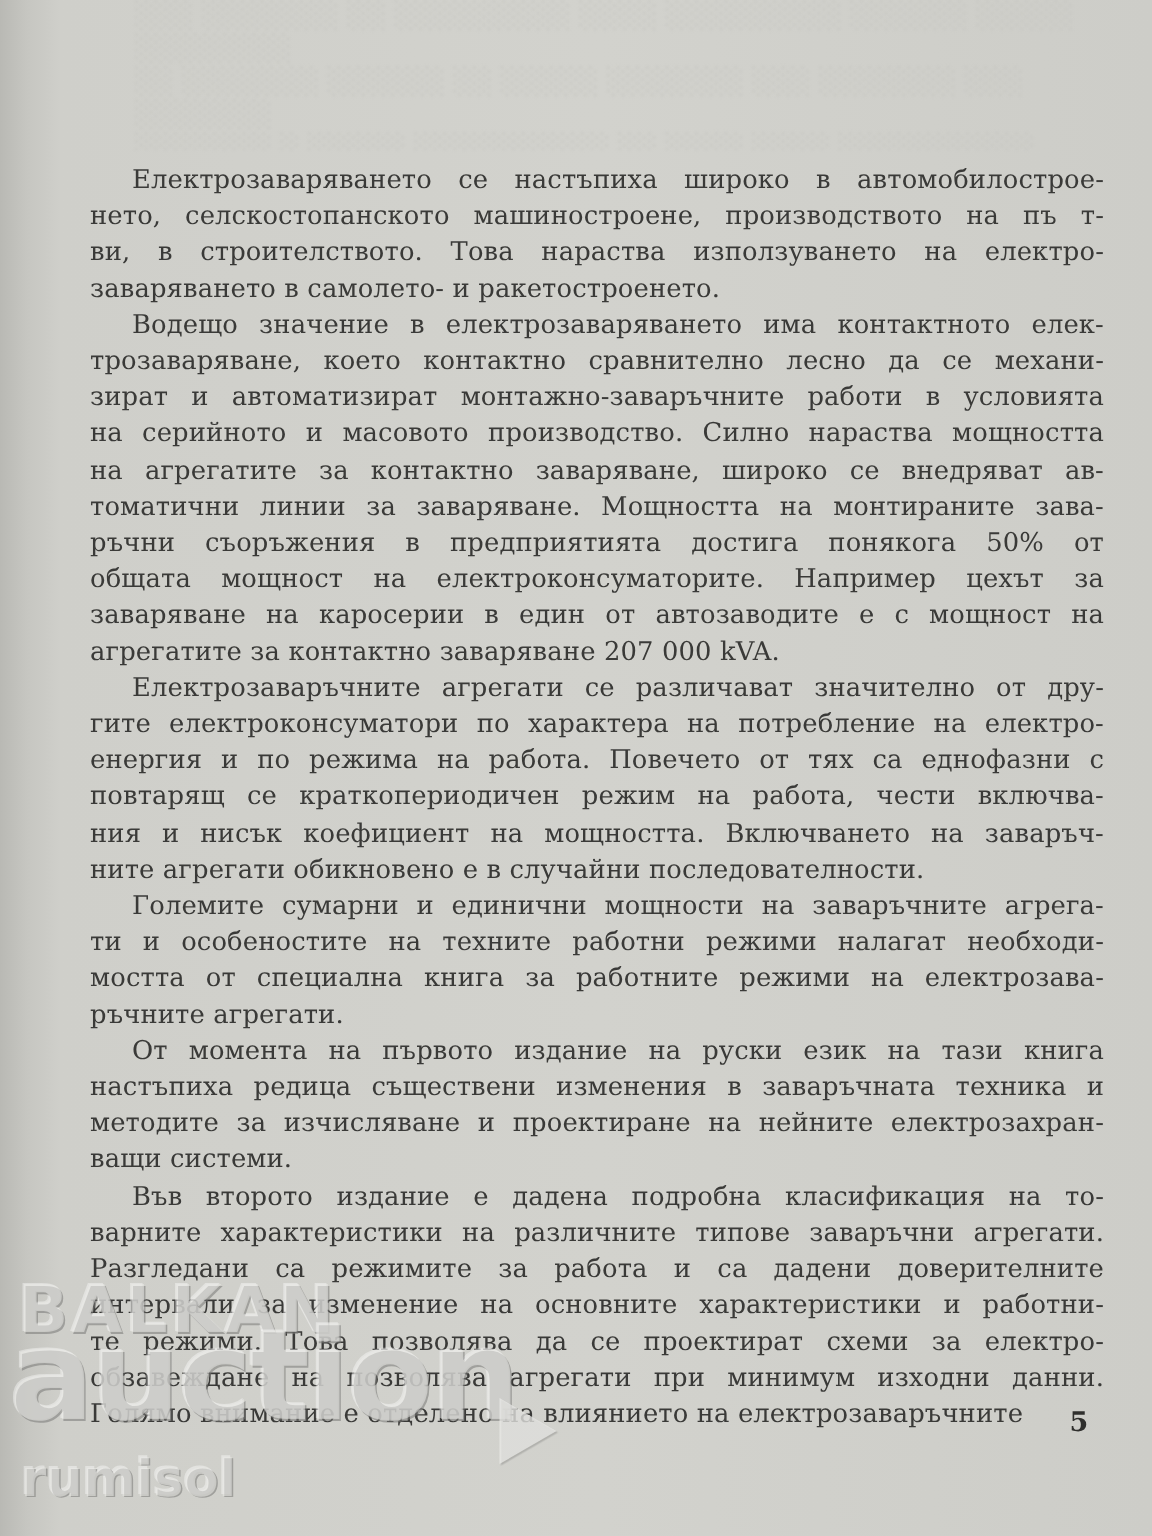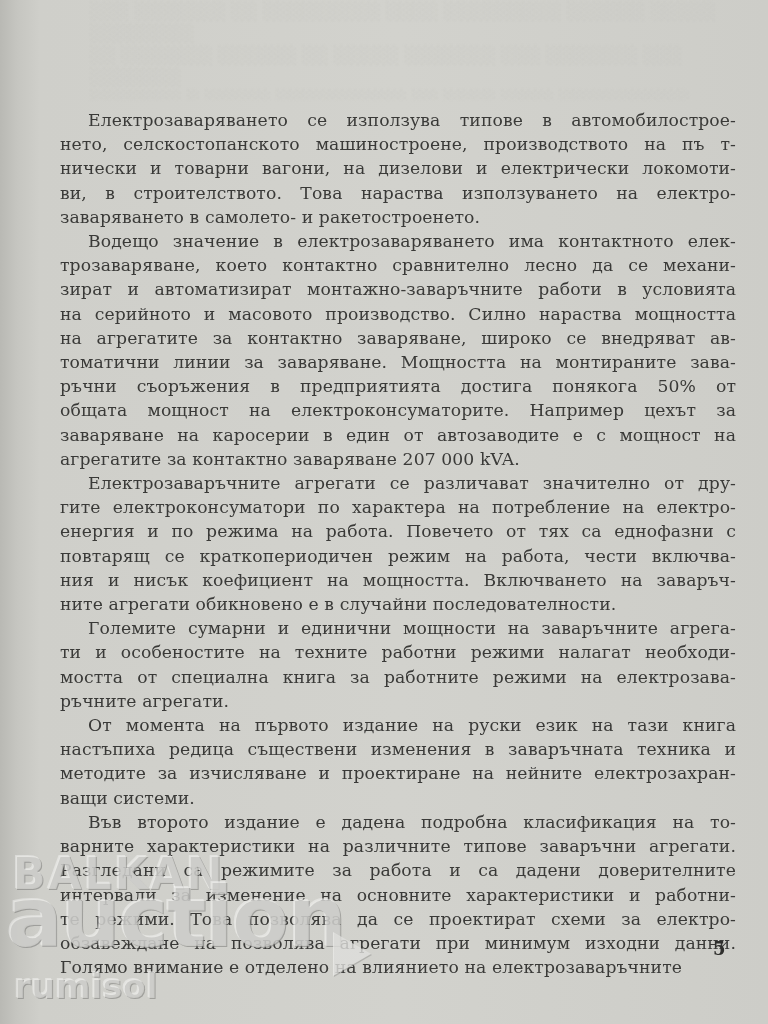--- a/index.html
+++ b/index.html
@@ -47,23 +47,22 @@
 <div class="bleed">
   ░░░ ░░░░░░░ ░░ ░░░░░░░░░ ░░░░ ░░░░░░░░░ ░░░░░░ ░░░░░ ░░░░░░░░<br>
   ░░ ░░░░░░░ ░░░░░░ ░░ ░░░░░ ░░░░░░░ ░░░ ░░░░░░░ ░░░ ░░░░░░░<br>
   ░░░░░░░ ░ ░░░░░ ░░░░░░░░░░ ░░ ░░░░ ░░░░ ░░░░░░░░░░ ░░░░░<br>
   ░░ ░░░░░░░ ░░ ░░░░░ ░ ░░░░░ ░░░░░ ░░░░░░░░ ░░░░░░░░<br>
   ░░░░░░ ░░░ ░░░░░░░░ ░░ ░░░░░░ ░ ░░░░░░░░░░░░ ░░░░░░
 </div>
 
 <div class="page-text" id="page-body">
     <div class="para">
-      <span class="line first">Електрозаваряването се използува типове в автомобилострое-</span>
+      <span class="line first">Електрозаваряването се настъпиха широко в автомобилострое-</span>
       <span class="line">нето, селскостопанското машиностроене, производството на пъ т-</span>
-      <span class="line">нически и товарни вагони, на дизелови и електрически локомоти-</span>
       <span class="line">ви, в строителството. Това нараства използуването на електро-</span>
       <span class="line last">заваряването в самолето- и ракетостроенето.</span>
     </div>
     <div class="para">
       <span class="line first">Водещо значение в електрозаваряването има контактното елек-</span>
       <span class="line">трозаваряване, което контактно сравнително лесно да се механи-</span>
       <span class="line">зират и автоматизират монтажно-заваръчните работи в условията</span>
       <span class="line">на серийното и масовото производство. Силно нараства мощността</span>
       <span class="line">на агрегатите за контактно заваряване, широко се внедряват ав-</span>
       <span class="line">томатични линии за заваряване. Мощността на монтираните зава-</span>

